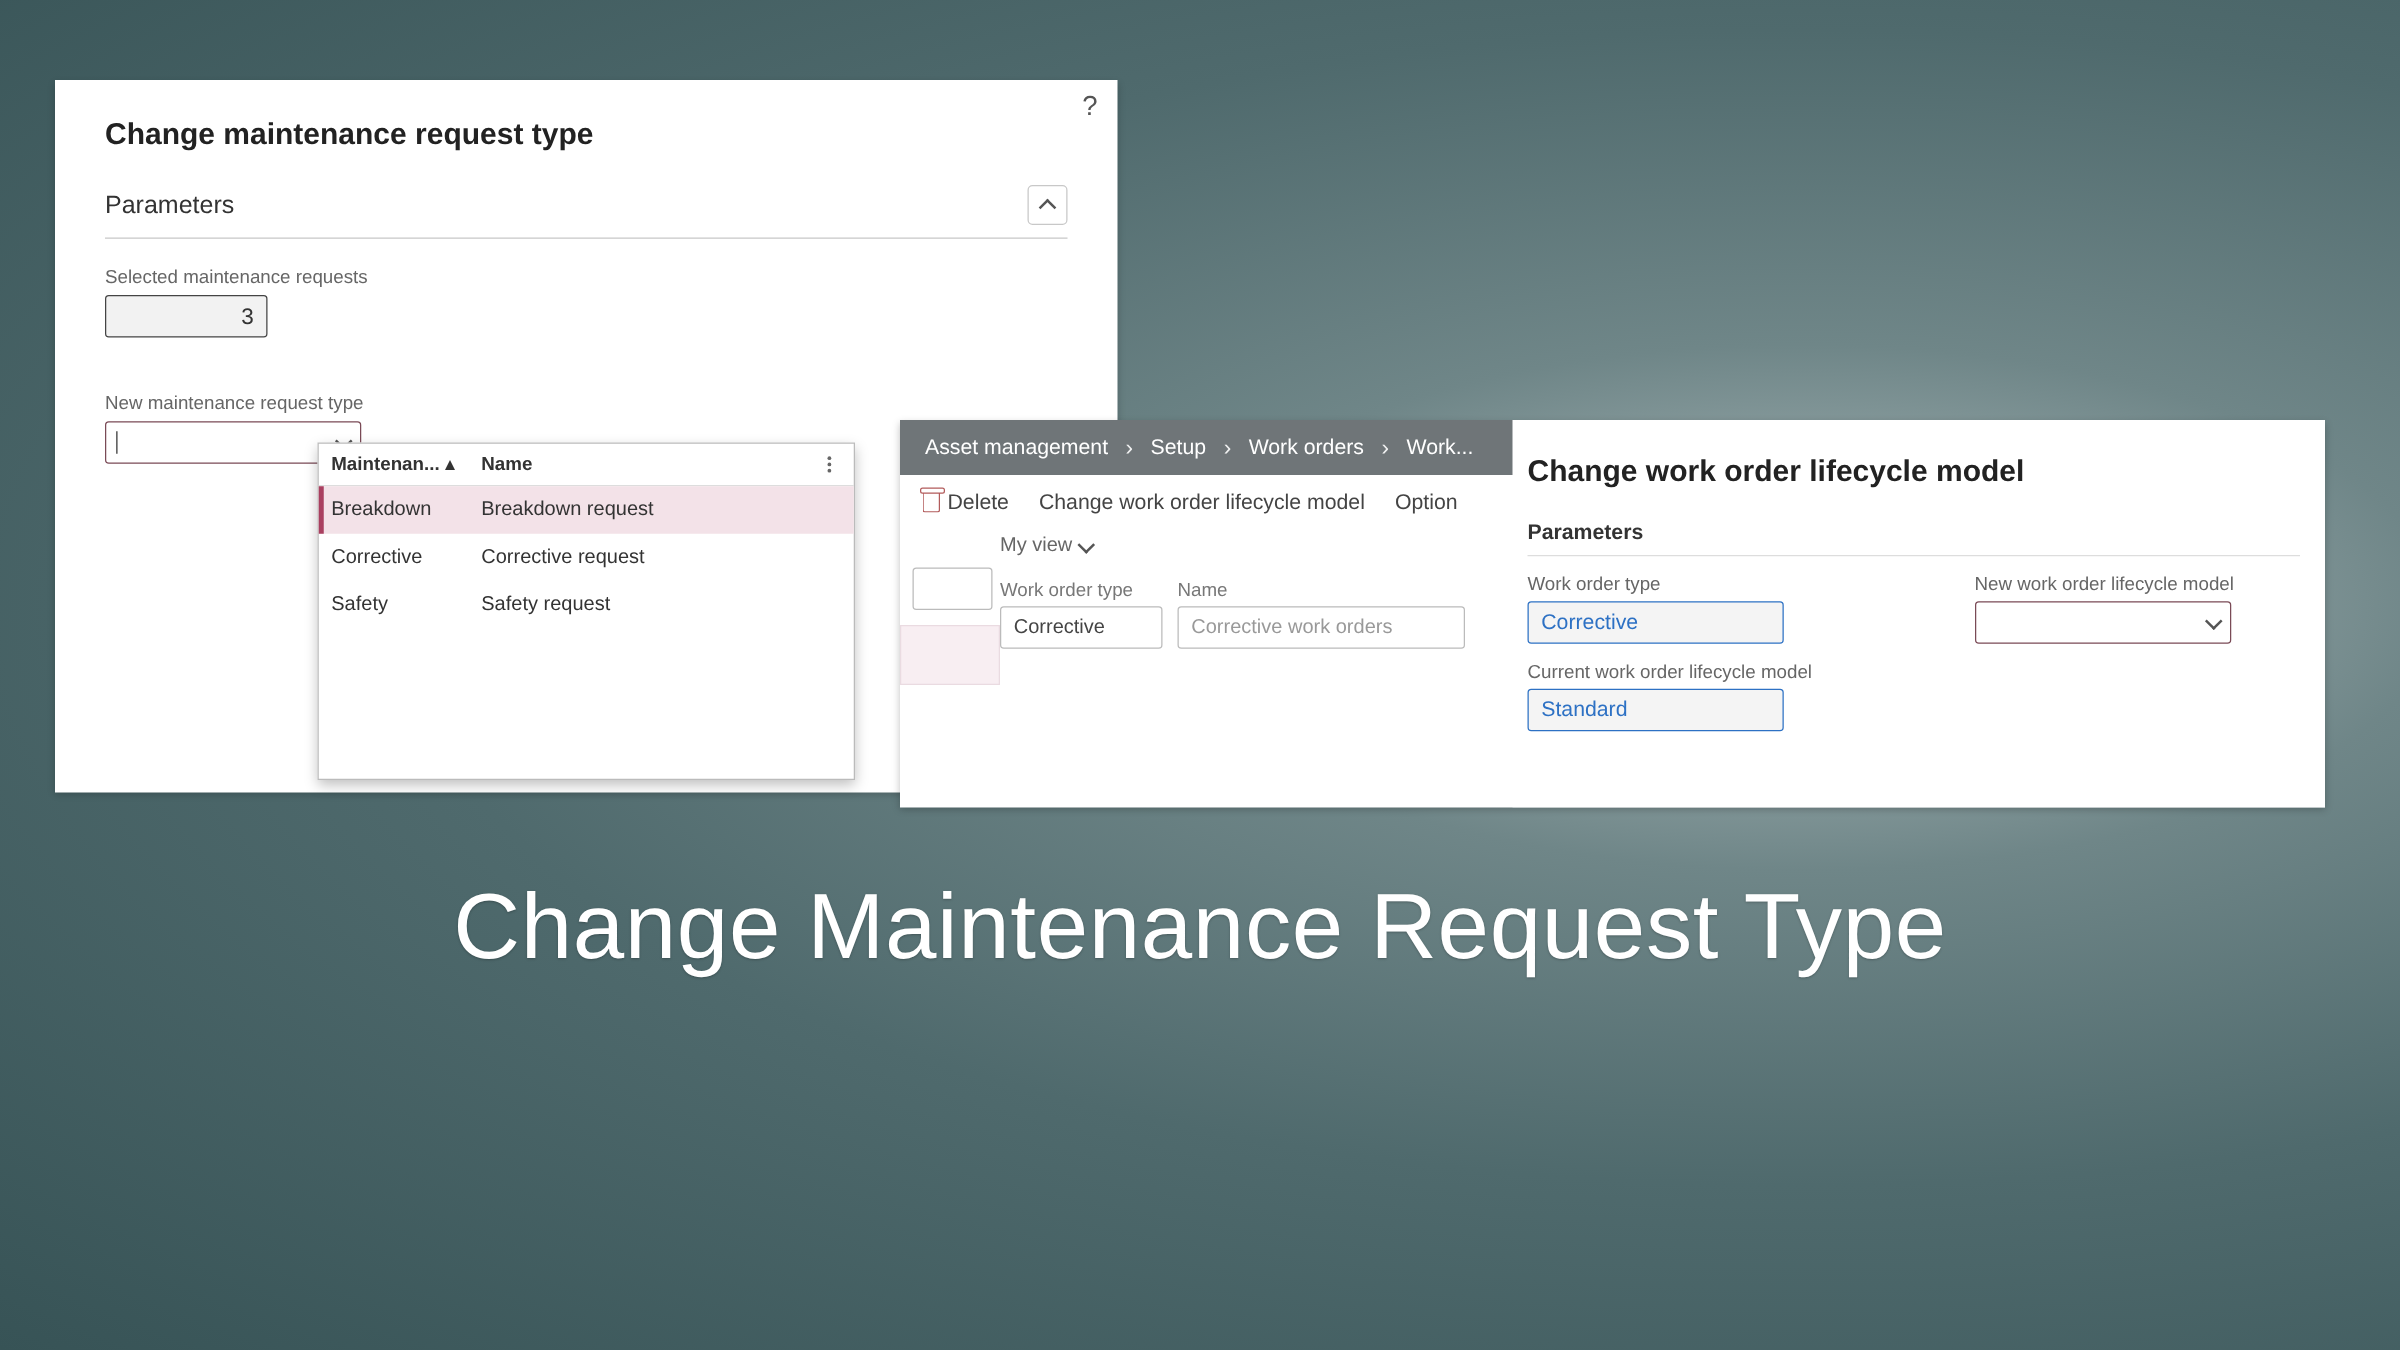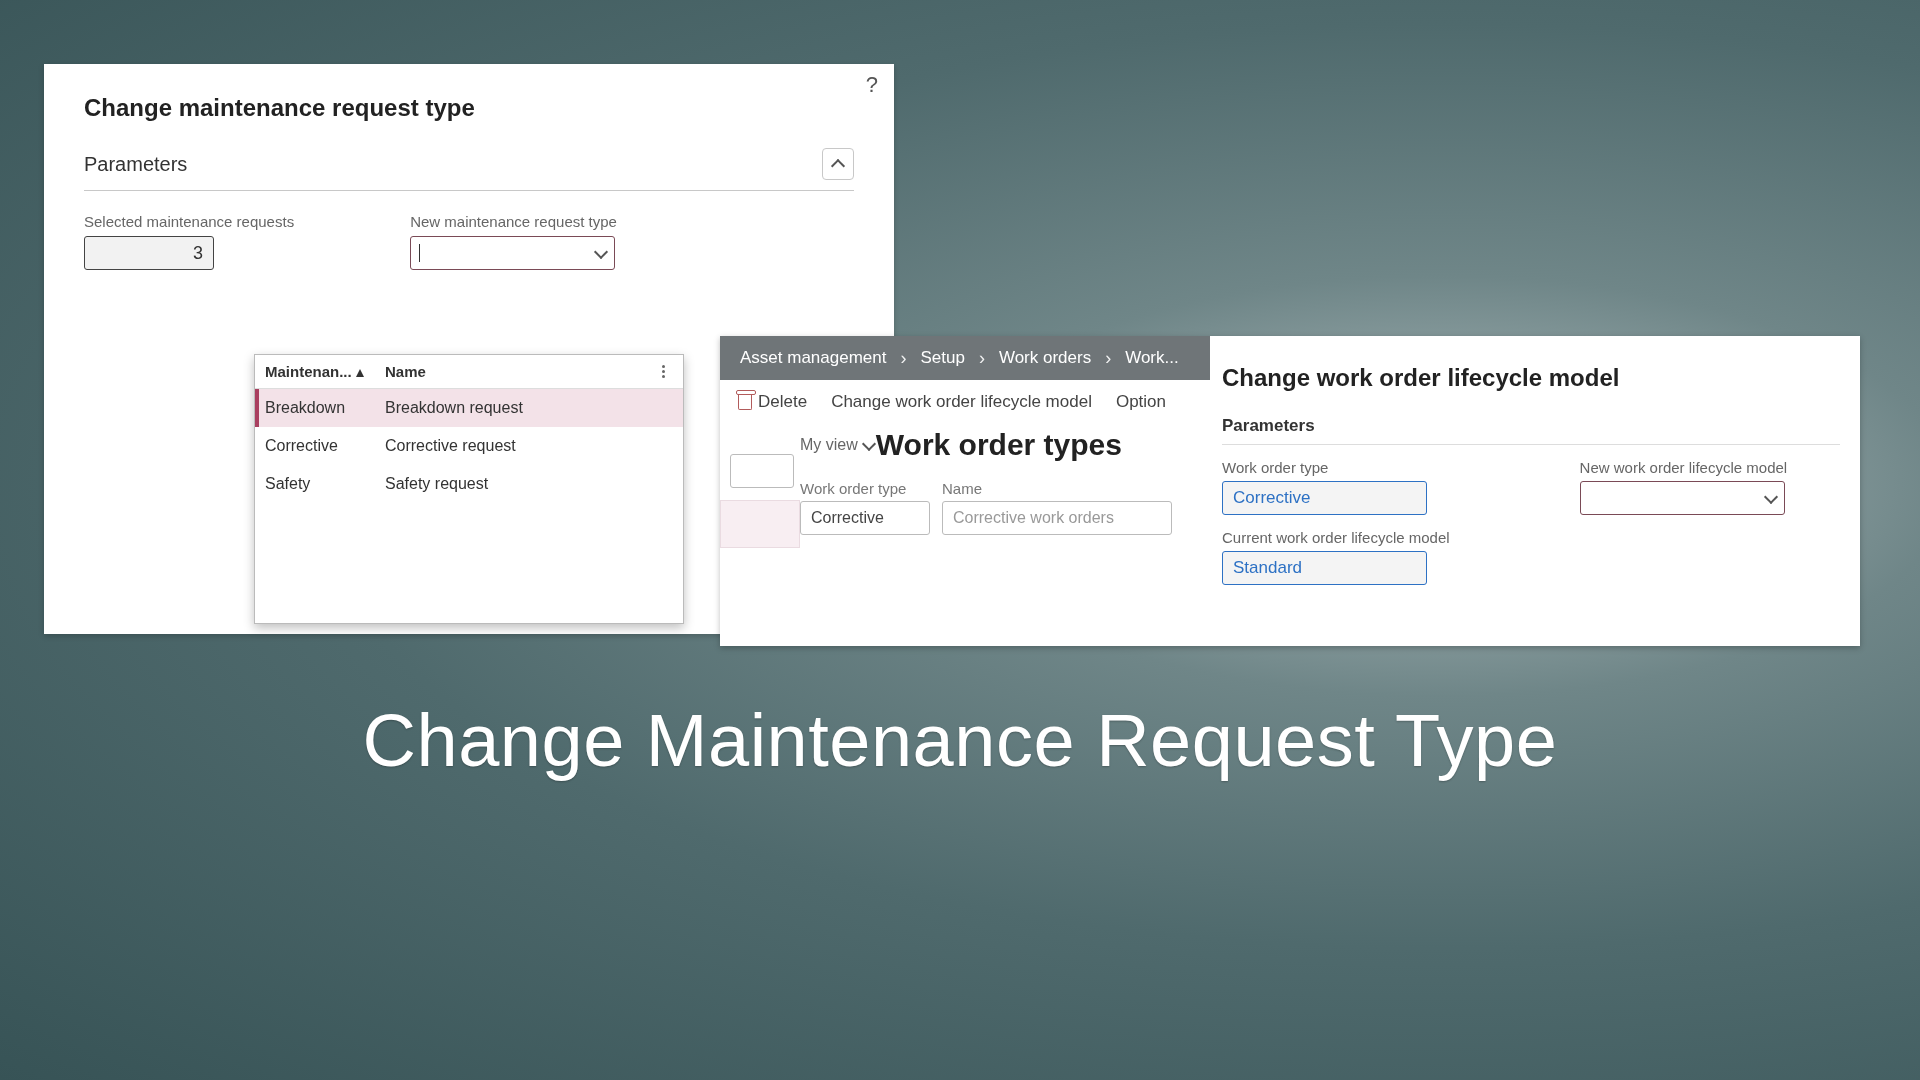--- a/index.html
+++ b/index.html
@@ -64,22 +64,23 @@
     display: block;
     width: 8px;
     height: 8px;
     border-left: 2px solid #555;
     border-top: 2px solid #555;
     transform: rotate(45deg);
     margin-top: 4px;
   }
   .param-row {
     display: flex;
-    gap: 116px;
+    gap: 44px;
     margin-top: 22px;
+    flex-direction: column;
   }
   .field-label {
     font-size: 15px;
     color: #666;
     margin-bottom: 6px;
   }
   .num-input {
     width: 130px;
     height: 34px;
     border: 1px solid #444;
@@ -367,21 +368,20 @@
   </div>
 
   <div class="blank-box"></div>
   <div class="pink-strip"></div>
 
   <div class="view-row">
     <div class="myview">
       <span>My view</span>
       <span class="chev-down"></span>
     </div>
-    <div class="page-h1">Work order types</div>
   </div>
 
   <div class="mini-fields">
     <div class="mini-col">
       <div class="lbl">Work order type</div>
       <input class="mini-input" value="Corrective" style="">
     </div>
     <div class="mini-col">
       <div class="lbl">Name</div>
       <input class="mini-input wide" value="Corrective work orders" style="">

